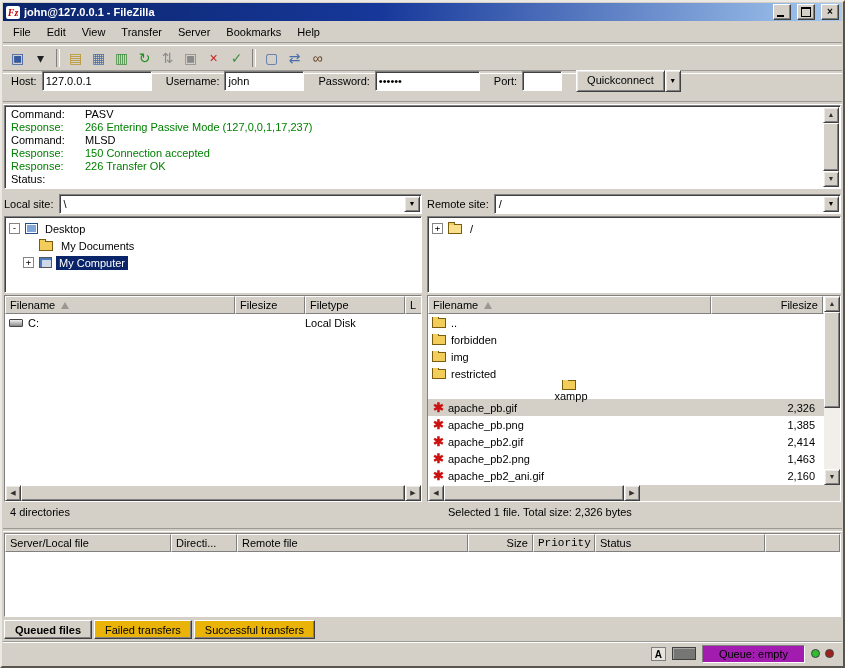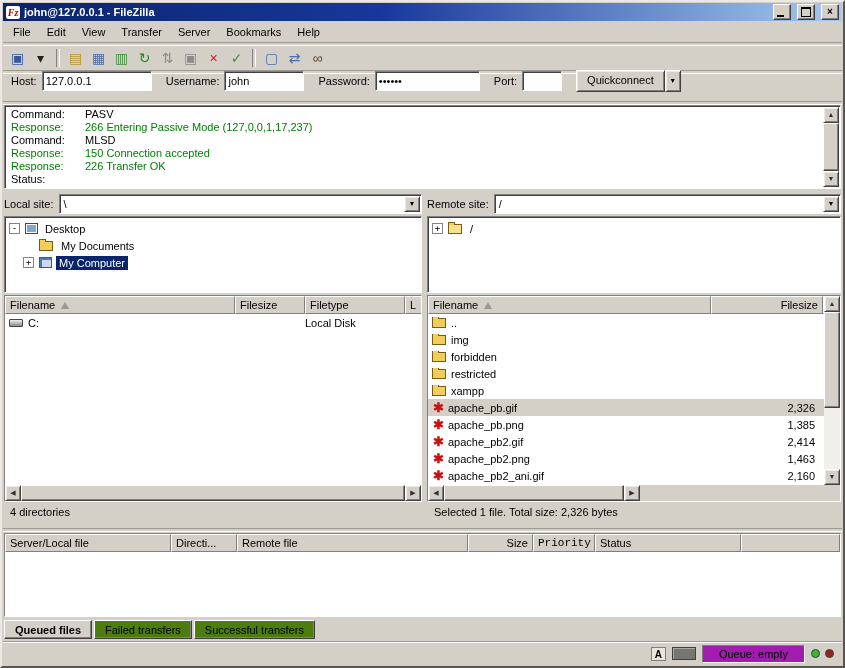--- a/index.html
+++ b/index.html
@@ -94,21 +94,21 @@
   .cell.name{padding-left:3px}
   .hfill{position:absolute;left:212px;right:0;bottom:0;height:16px;background:#d4d0c8}
 
   
   .pane-status{top:504px;height:16px;white-space:nowrap}
 
   
   .queue-box{top:531px;left:2px;right:2px;height:84px;box-sizing:border-box}
   .queue-rows{position:absolute;top:18px;left:0;right:0;bottom:0;background:#fff}
   .tabs{top:618px;left:2px;height:19px;display:flex;gap:2px}
-  .tab{padding:3px 10px;background:#4d7c0f;border:1px solid;border-color:#fff #404040 #404040 #fff;box-shadow:inset -1px -1px 0 #808080;box-sizing:border-box;white-space:nowrap}
+  .tab{padding:3px 10px;background:#eab308;border:1px solid;border-color:#fff #404040 #404040 #fff;box-shadow:inset -1px -1px 0 #808080;box-sizing:border-box;white-space:nowrap}
   .tab.active{background:#d4d0c8;font-weight:bold}
 
   
   .statusbar{left:1px;right:1px;bottom:1px;height:23px;border-top:1px solid #9c9a94;box-shadow:inset 0 1px 0 #fff;
              display:flex;align-items:center;justify-content:flex-end;gap:6px;padding-right:8px}
   .si-type{width:15px;height:14px;border:1px solid #808080;background:#e8e5df;font:bold 10px/13px "Liberation Sans",sans-serif;text-align:center;box-sizing:border-box}
   .si-chip{width:24px;height:13px;background:#767672;border:1px solid #404040;box-shadow:inset 1px 1px 0 #a8a8a4;box-sizing:border-box}
   .queue-panel{height:18px;min-width:100px;border:1px solid;border-color:#808080 #fff #fff #808080;padding:2px 16px;background:#a21caf;box-sizing:border-box;white-space:nowrap}
   .led{width:9px;height:9px;border-radius:50%;border:1px solid #404040;box-sizing:border-box}
 </style>
@@ -297,40 +297,40 @@
       <div class="list-row">
         <span class="cell name" style="width: 283px;">
           <span class="ic ic-folder"></span>
           <span>..</span>
         </span>
         <span class="cell size" style="width: 112px;"></span>
       </div>
       <div class="list-row">
         <span class="cell name" style="width: 283px;">
           <span class="ic ic-folder"></span>
+          <span>forbidden</span>
+        </span>
+        <span class="cell size" style="width: 112px;"></span>
+      </div>
+      <div class="list-row">
+        <span class="cell name" style="width: 283px;">
+          <span class="ic ic-folder"></span>
           <span>img</span>
-        </span>
-        <span class="cell size" style="width: 112px;"></span>
-      </div>
-      <div class="list-row">
-        <span class="cell name" style="width: 283px;">
-          <span class="ic ic-folder"></span>
-          <span>forbidden</span>
         </span>
         <span class="cell size" style="width: 112px;"></span>
       </div>
       <div class="list-row">
         <span class="cell name" style="width: 283px;">
           <span class="ic ic-folder"></span>
           <span>restricted</span>
         </span>
         <span class="cell size" style="width: 112px;"></span>
       </div>
       <div class="list-row">
-        <span class="cell name" style="width: 283px;">
+        <span class="cell name" style="width: 283px; flex-direction: column;">
           <span class="ic ic-folder"></span>
           <span>xampp</span>
         </span>
         <span class="cell size" style="width: 112px;"></span>
       </div>
       <div class="list-row selected">
         <span class="cell name" style="width: 283px;">
           <span class="ic ic-image">✱</span>
           <span>apache_pb.gif</span>
         </span>
@@ -376,41 +376,41 @@
   <div class="vscroll" style="bottom:16px">
     <span class="sb-btn">▲</span>
     <span class="sb-track">
         <span class="sb-thumb thumb-v"></span>
       </span>
     <span class="sb-btn">▼</span>
   </div>
 </div>
 
 <div class="abs pane-status" style="left:8px">4 directories</div>
-<div class="abs pane-status" style="left:432px">Selected 1 file. Total size: 2,326 bytes</div>
+<div class="abs pane-status" style="left:446px">Selected 1 file. Total size: 2,326 bytes</div>
 <div class="abs groove" style="top:526px"></div>
 
 <div class="abs sunken queue-box">
   <div class="list-header">
       <div class="hdr-cell" style="width: 166px;">
         <span class="hdr-label">Server/Local file</span>
       </div>
       <div class="hdr-cell" style="width: 66px;">
         <span class="hdr-label">Directi...</span>
       </div>
       <div class="hdr-cell" style="width: 231px;">
         <span class="hdr-label">Remote file</span>
       </div>
       <div class="hdr-cell right" style="width: 65px;">
         <span class="hdr-label">Size</span>
       </div>
       <div class="hdr-cell" style="width: 62px; font-family: Liberation Mono, monospace;">
         <span class="hdr-label">Priority</span>
       </div>
-      <div class="hdr-cell" style="width: 146px;">
+      <div class="hdr-cell" style="width: 170px;">
         <span class="hdr-label">Status</span>
       </div>
       <div class="hdr-cell hdr-fill"></div>
     </div>
   <div class="queue-rows"></div>
 </div>
 
 <div class="abs tabs">
     <div class="tab active">Queued files</div>
     <div class="tab">Failed transfers</div>

